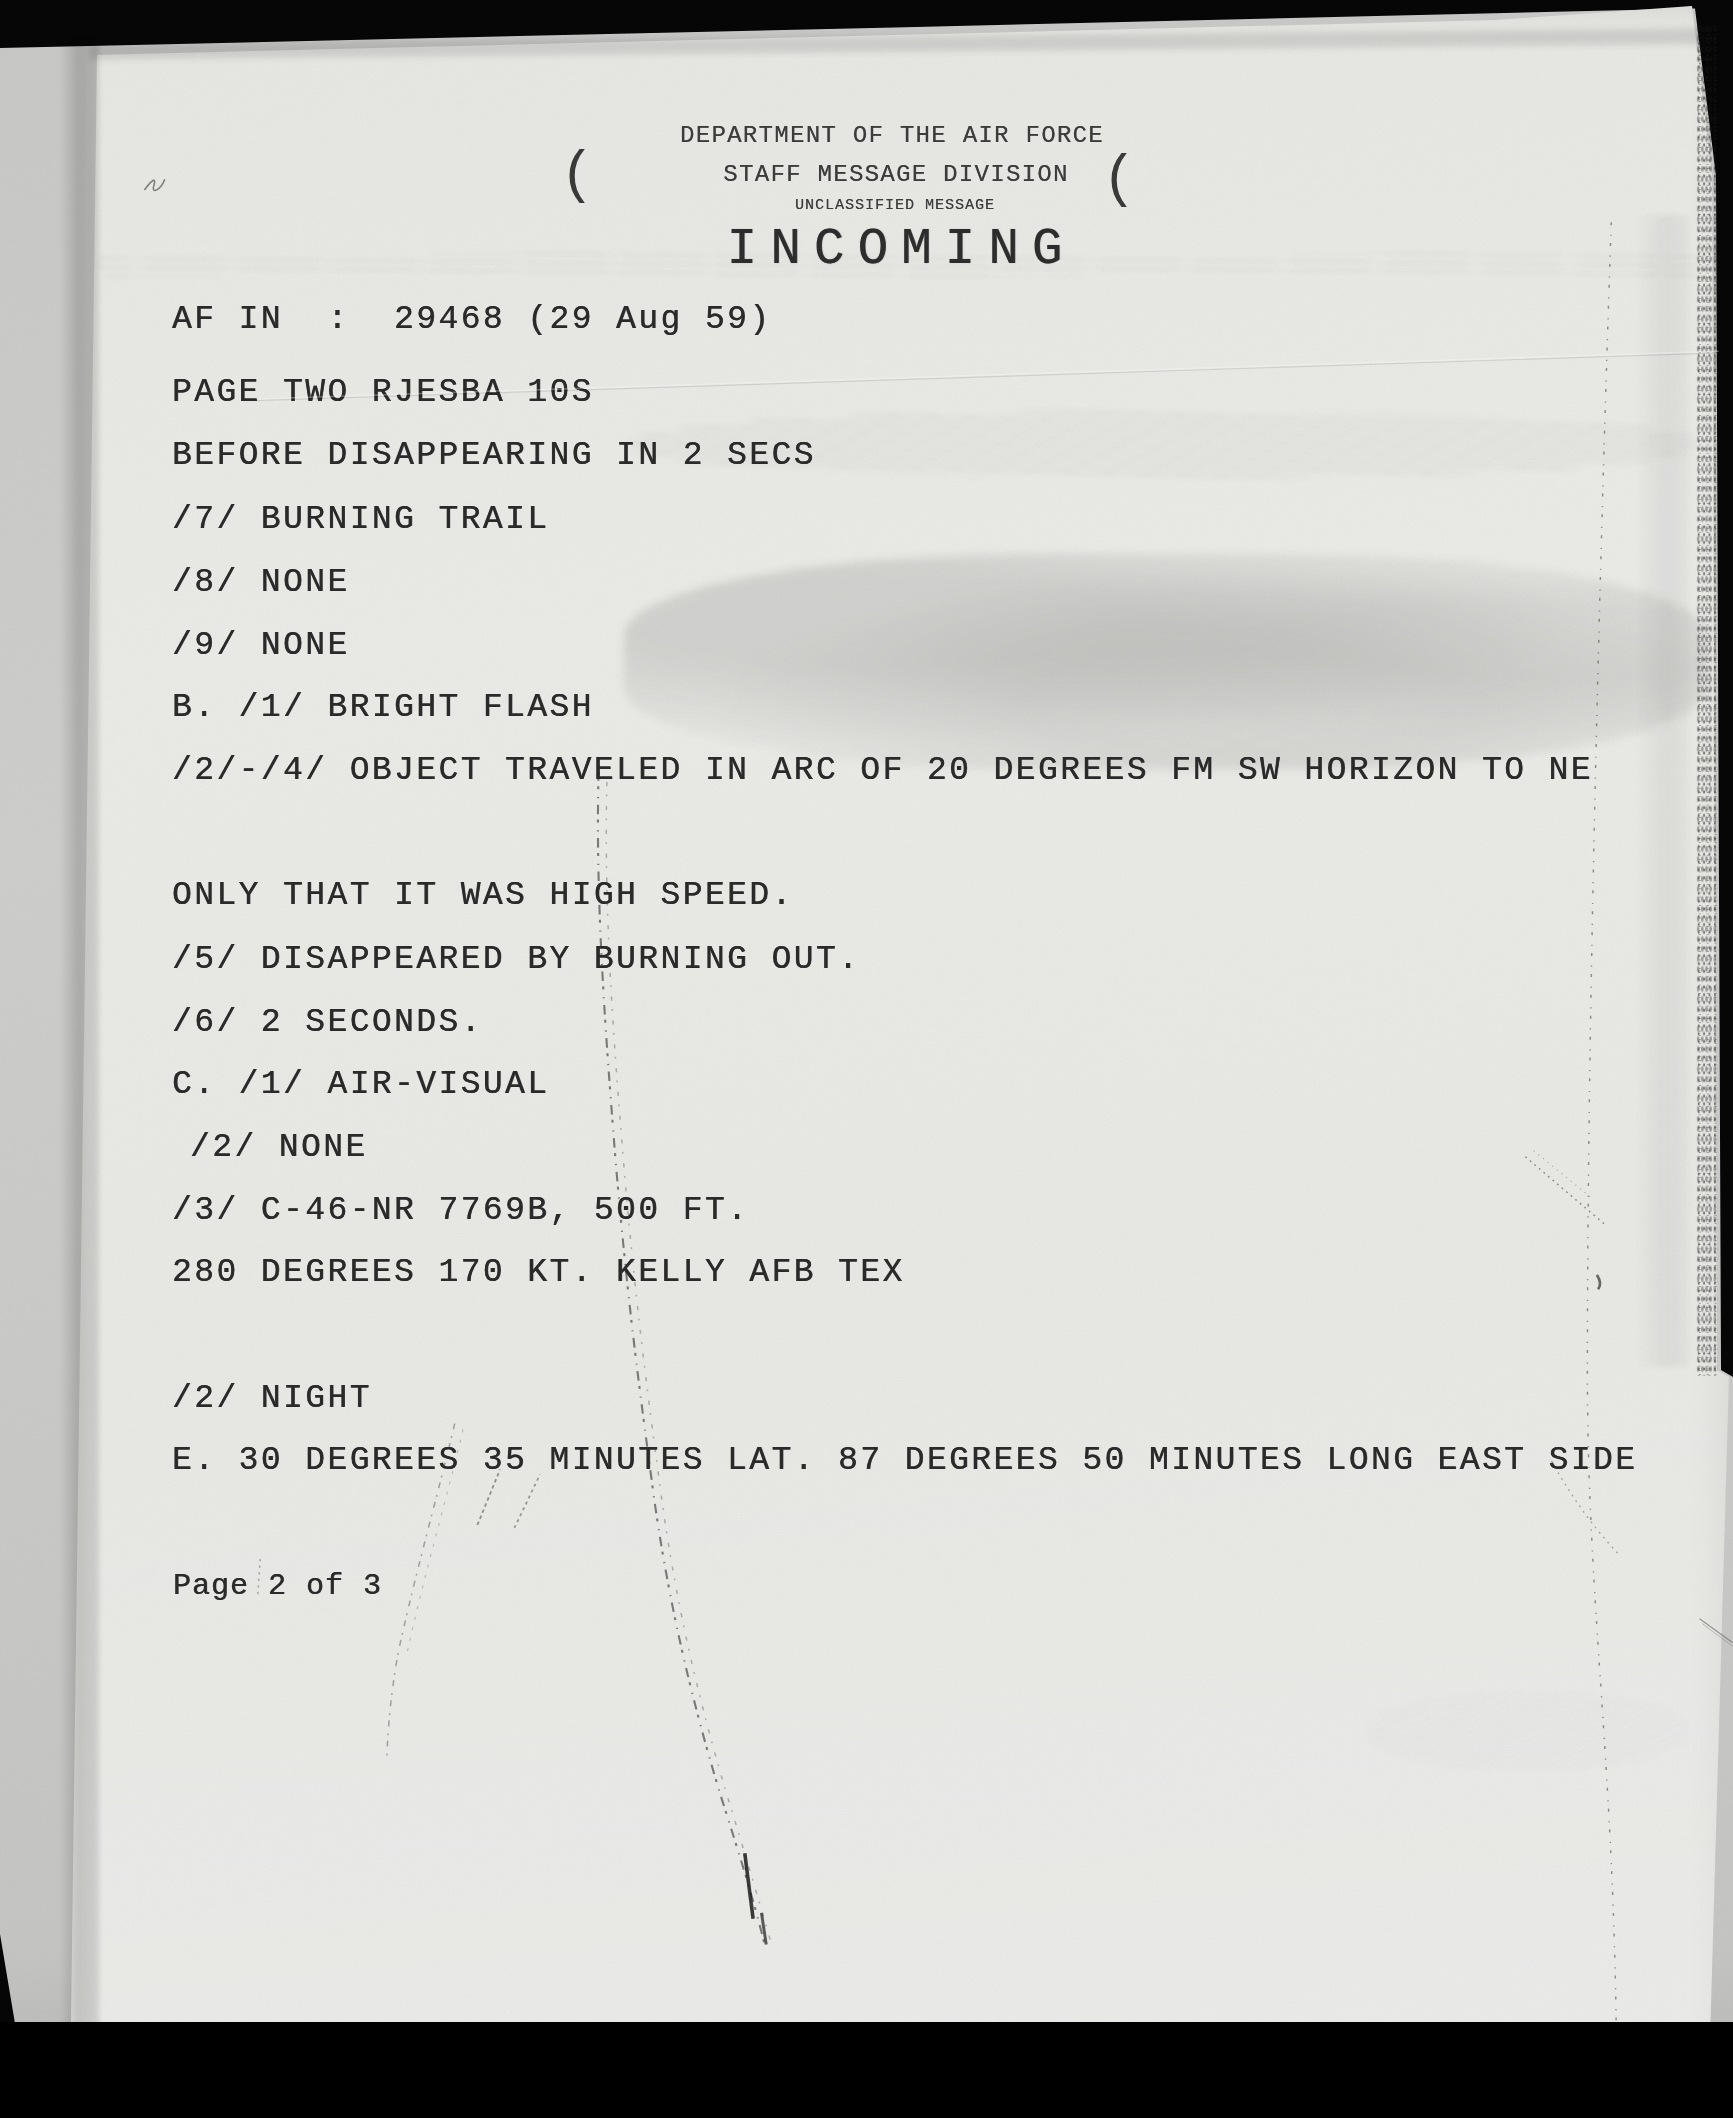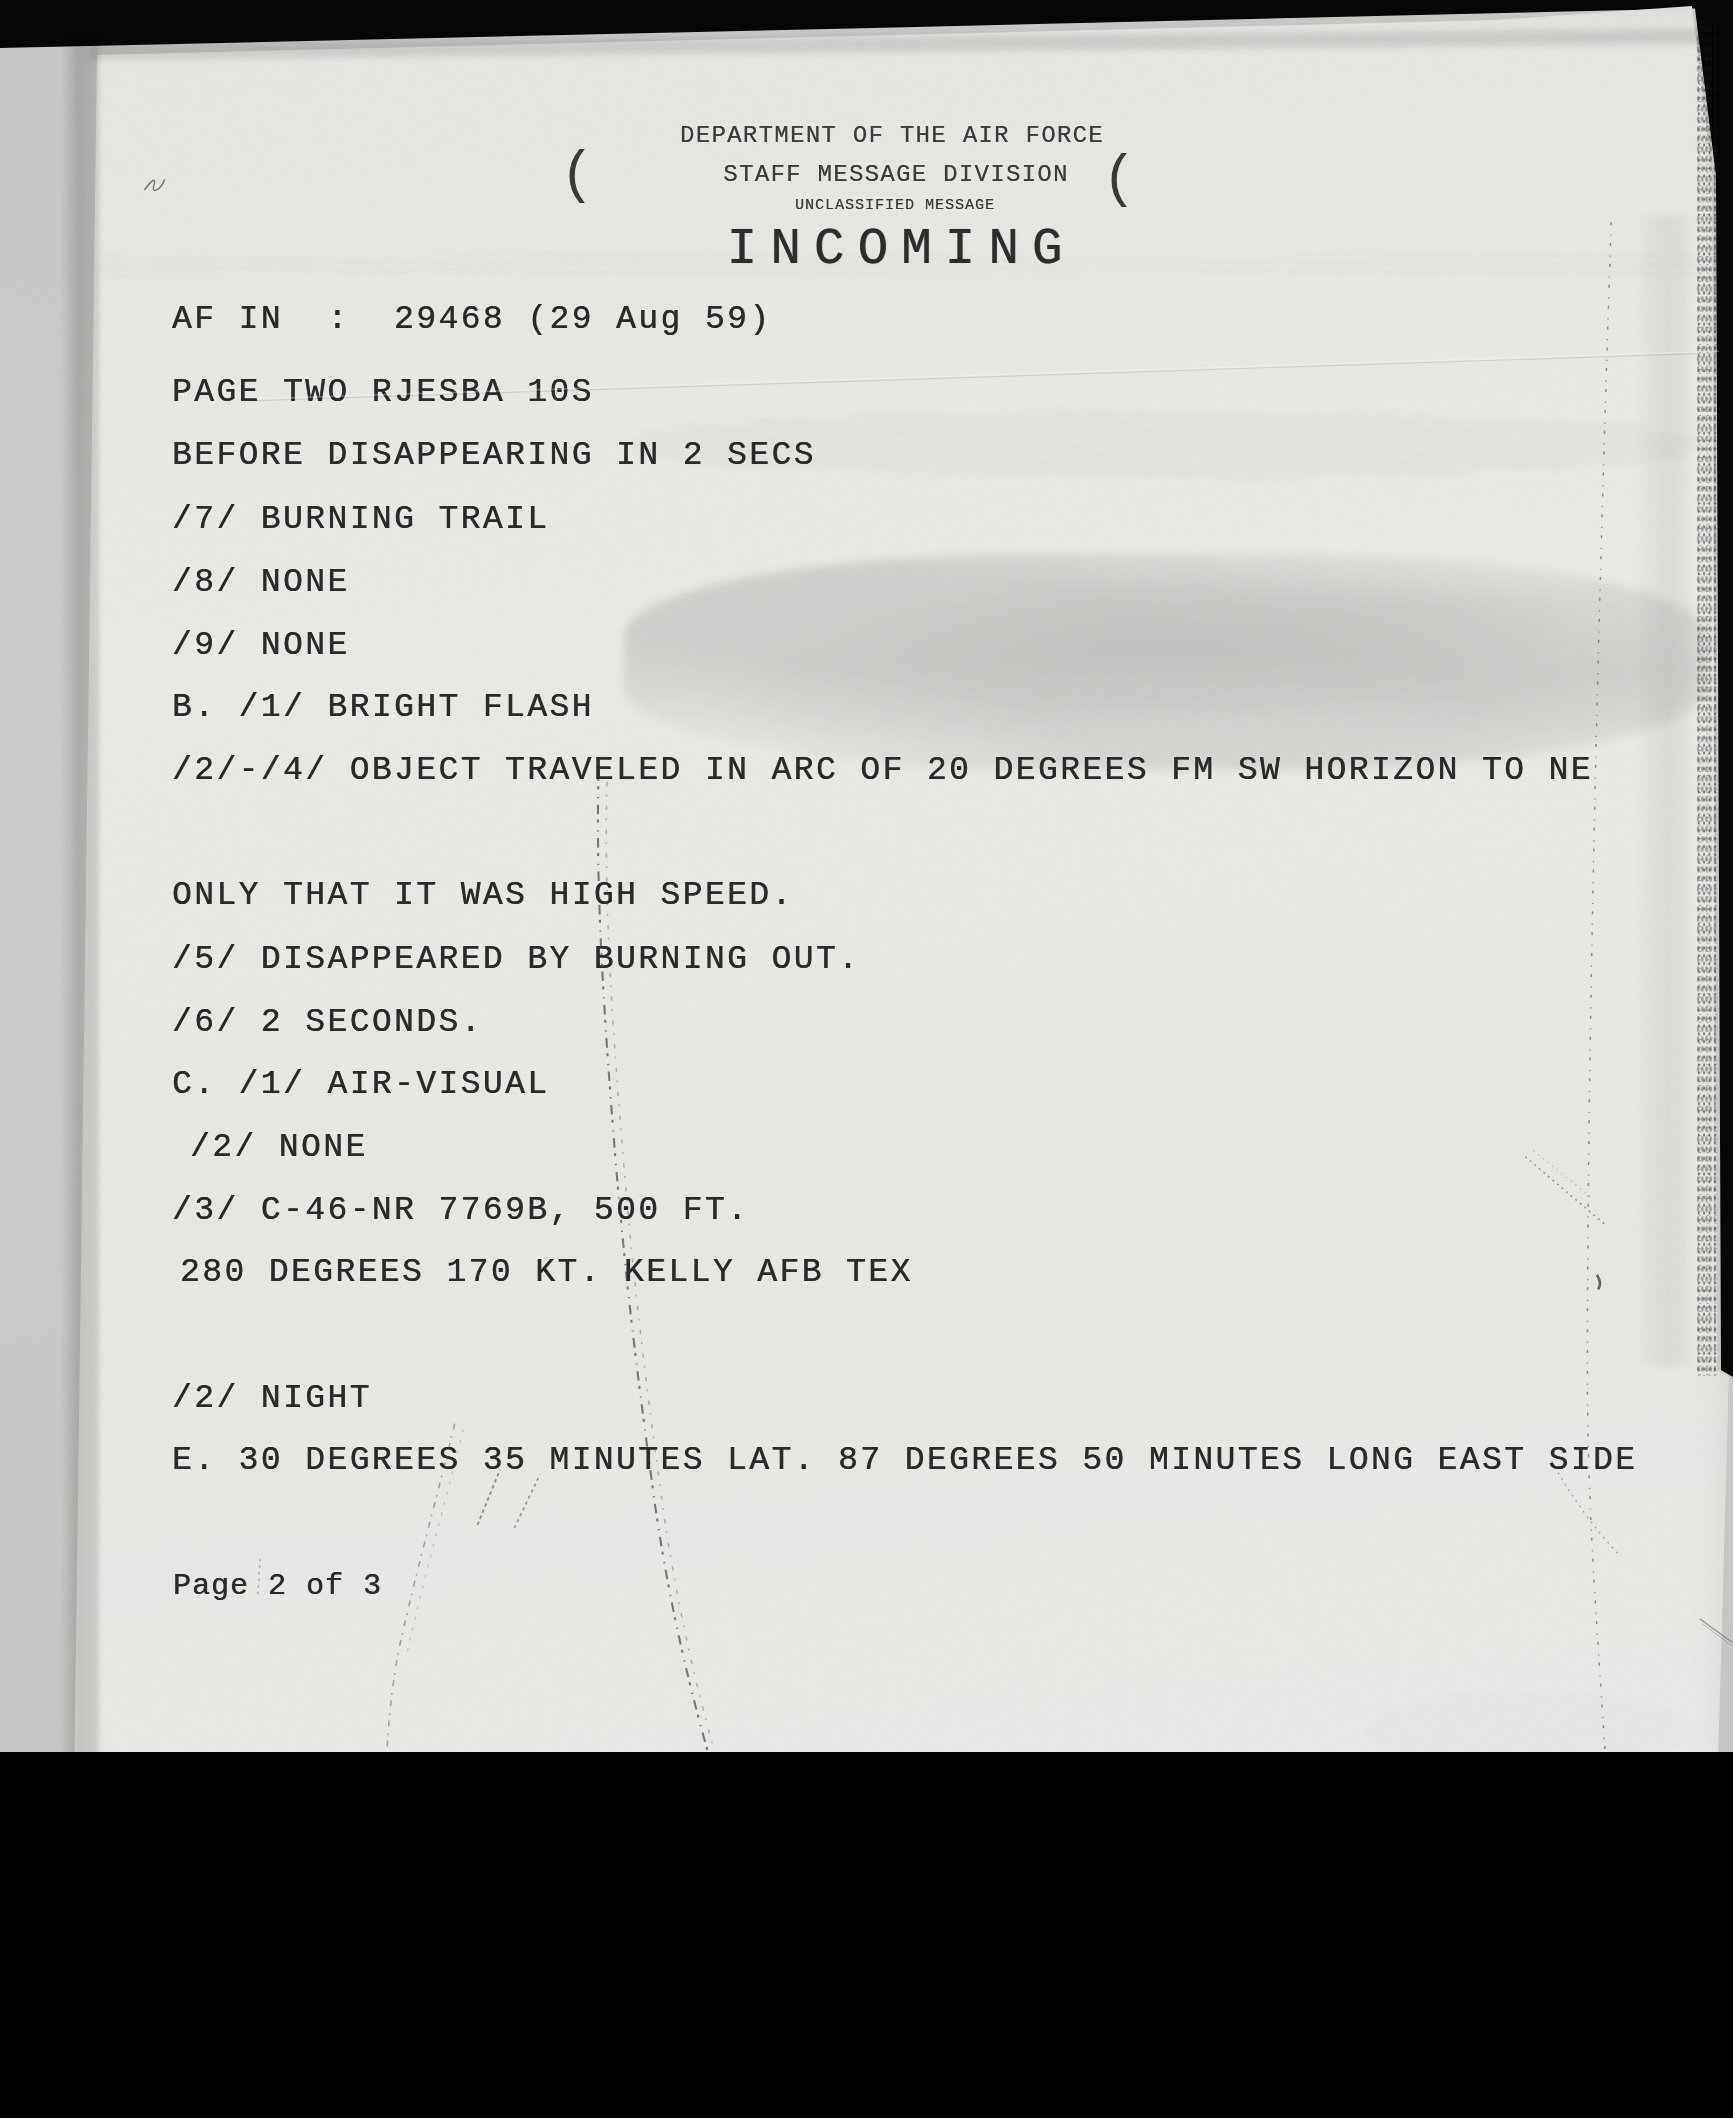--- a/index.html
+++ b/index.html
@@ -1,16 +1,16 @@
 <!DOCTYPE html>
 <html style="font-size:9.5px"><head>
 <meta charset="utf-8">
 <style>
   html,body{margin:0;padding:0;background:#000;}
-  #screen{position:relative;width:1733px;height:1752px;background:#060606;overflow:hidden;
+  #screen{position:relative;width:1733px;height:2022px;background:#060606;overflow:hidden;
           font-family:"Liberation Mono","DejaVu Sans Mono",monospace;}
   
   .under-page{position:absolute;left:0;top:0;width:1733px;height:2119px;
     background:linear-gradient(180deg,#c9c9c7 0%,#cfcfcd 40%,#c6c6c4 92%,#b6b6b4 100%);
     clip-path:polygon(0px 48px,895px 27.5px,1695px 8.4px,1716px 176px,1721px 1370px,1733px 1377px,1733px 2119px,31px 2119px,0px 1934px);}
   .main-page{position:absolute;left:0;top:0;width:1733px;height:2119px;
     background:linear-gradient(175deg,#e7e7e4 0%,#ebebe8 30%,#e9e9e6 60%,#ececea 100%);
     clip-path:polygon(97px 55px,895px 35px,1495px 20px,1692px 6px,1712px 176px,1717px 1370px,1729px 1377px,1708px 2111px,70px 2097px);
     box-shadow:inset 0 0 48px rgba(0,0,0,.10);}
   .left-shade{position:absolute;left:62px;top:42px;width:37px;height:2059px;
@@ -97,21 +97,21 @@
   <div class="tw bodyline" style="left:172px;top:564px;">/8/ NONE</div>
   <div class="tw bodyline" style="left:172px;top:627px;">/9/ NONE</div>
   <div class="tw bodyline" style="left:172px;top:689px;">B. /1/ BRIGHT FLASH</div>
   <div class="tw bodyline" style="left:172px;top:752px;">/2/-/4/ OBJECT TRAVELED IN ARC OF 20 DEGREES FM SW HORIZON TO NE</div>
   <div class="tw bodyline" style="left:172px;top:877px;">ONLY THAT IT WAS HIGH SPEED.</div>
   <div class="tw bodyline" style="left:172px;top:941px;">/5/ DISAPPEARED BY BURNING OUT.</div>
   <div class="tw bodyline" style="left:172px;top:1004px;">/6/ 2 SECONDS.</div>
   <div class="tw bodyline" style="left:172px;top:1066px;">C. /1/ AIR-VISUAL</div>
   <div class="tw bodyline" style="left:172px;top:1129px;margin-left:18px;">/2/ NONE</div>
   <div class="tw bodyline" style="left:172px;top:1192px;text-align:right;">/3/ C-46-NR 7769B, 500 FT.</div>
-  <div class="tw bodyline" style="left:172px;top:1254px;margin-left:8px;">280 DEGREES 170 KT. KELLY AFB TEX</div>
+  <div class="tw bodyline" style="left:172px;top:1254px;">280 DEGREES 170 KT. KELLY AFB TEX</div>
   <div class="tw bodyline" style="left:172px;top:1380px;">/2/ NIGHT</div>
   <div class="tw bodyline" style="left:172px;top:1442px;">E. 30 DEGREES 35 MINUTES LAT. 87 DEGREES 50 MINUTES LONG EAST SIDE</div>
 
   <div class="tw footerline" style="left:173px;top:1537px;">Page 2 of 3</div>
 
   <svg class="marks" width="1733" height="2119" viewBox="0 0 2904 3550">
 
     <path d="M 430 668 L 2880 588" stroke="rgba(255,255,255,.55)" stroke-width="2.5" fill="none" opacity=".55"></path>
     <path d="M 430 671 L 2880 591" stroke="rgba(0,0,0,.10)" stroke-width="2" fill="none"></path>
 

